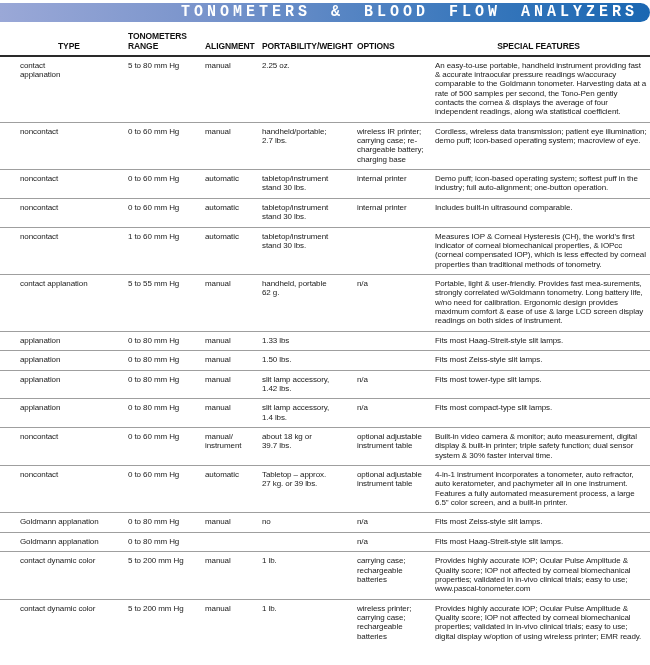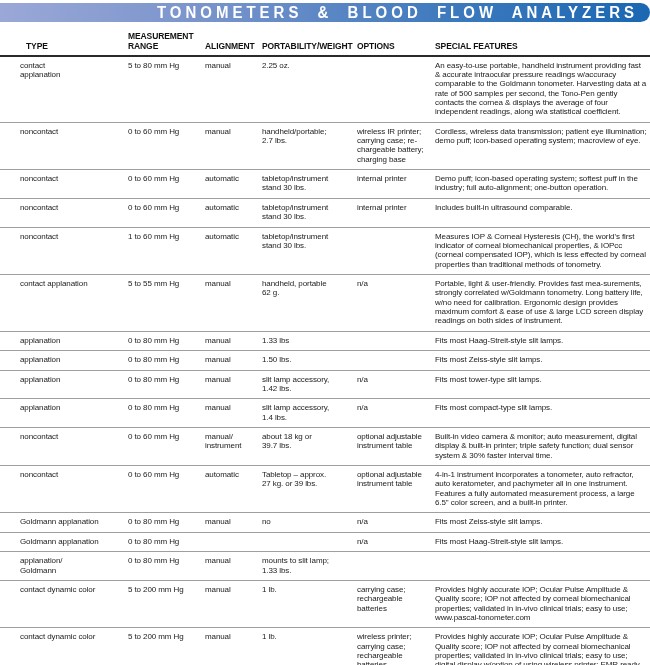--- a/index.html
+++ b/index.html
@@ -15,20 +15,21 @@
     margin-top:3px;
     height:19px;
     width:650px;
     box-sizing:border-box;
     background:linear-gradient(90deg,#9aa8d7 0%,#7b95cc 30%,#3c79bd 70%,#1a67b2 100%);
     border-radius:0 10px 10px 0;
     display:flex;
     align-items:center;
     justify-content:flex-end;
     padding-right:12px;
+    font-family:Liberation Mono, monospace;
   }
   .banner-title{
     color:#ffffff;
     font-size:15px;
     font-weight:bold;
     letter-spacing:4px;
     word-spacing:7px;
     white-space:nowrap;
     line-height:1;
     transform:scaleY(1.05);
@@ -49,22 +50,22 @@
     text-align:left;
     vertical-align:bottom;
     font-size:8.5px;
     font-weight:bold;
     color:#111;
     padding:0 8px 3px 0;
     border-bottom:2px solid #2a2a2a;
     line-height:1.15;
     letter-spacing:-0.1px;
   }
-  th:first-child{padding-left:26px;}
-  th.nowrap{white-space:nowrap;}
+  th:first-child{padding-left:58px;}
+  th.nowrap{white-space:nowrap;text-align:center;}
   td{
     vertical-align:top;
     font-size:8px;
     line-height:1.17;
     color:#222;
     padding:4px 9px 5px 0;
     border-bottom:1px solid #9f9f9f;
     white-space:pre-line;
     letter-spacing:-0.1px;
   }
@@ -86,21 +87,21 @@
       <col class="c-type">
         <col class="c-range">
         <col class="c-align">
       <col class="c-port">
         <col class="c-opts">
         <col class="c-feat">
     </colgroup>
     <thead>
       <tr>
         <th>TYPE</th>
-        <th>MEASUREMENT RANGE</th>
+        <th>TONOMETERS RANGE</th>
         <th>ALIGNMENT</th>
         <th class="nowrap">PORTABILITY/WEIGHT</th>
         <th>OPTIONS</th>
         <th class="nowrap">SPECIAL FEATURES</th>
       </tr>
     </thead>
     <tbody>
         <tr>
     <td>contact
 applanation</td>
@@ -223,30 +224,20 @@
   </tr>
         <tr>
     <td>Goldmann applanation</td>
     <td>0 to 80 mm Hg</td>
     <td></td>
     <td></td>
     <td>n/a</td>
     <td>Fits most Haag-Streit-style slit lamps.</td>
   </tr>
         <tr>
-    <td>applanation/
-Goldmann</td>
-    <td>0 to 80 mm Hg</td>
-    <td>manual</td>
-    <td>mounts to slit lamp;
-1.33 lbs.</td>
-    <td></td>
-    <td></td>
-  </tr>
-        <tr>
     <td>contact dynamic color</td>
     <td>5 to 200 mm Hg</td>
     <td>manual</td>
     <td>1 lb.</td>
     <td>carrying case;
 rechargeable
 batteries</td>
     <td>Provides highly accurate IOP; Ocular Pulse Amplitude &amp; Quality score; IOP not affected by corneal biomechanical properties; validated in in-vivo clinical trials; easy to use; www.pascal-tonometer.com</td>
   </tr>
         <tr>

